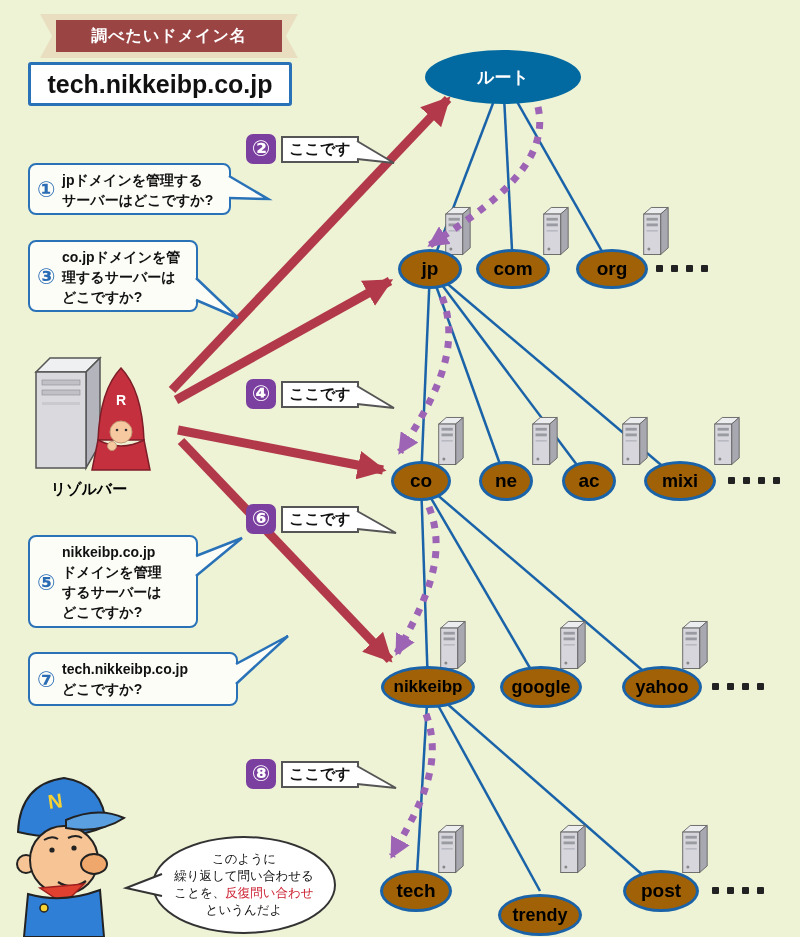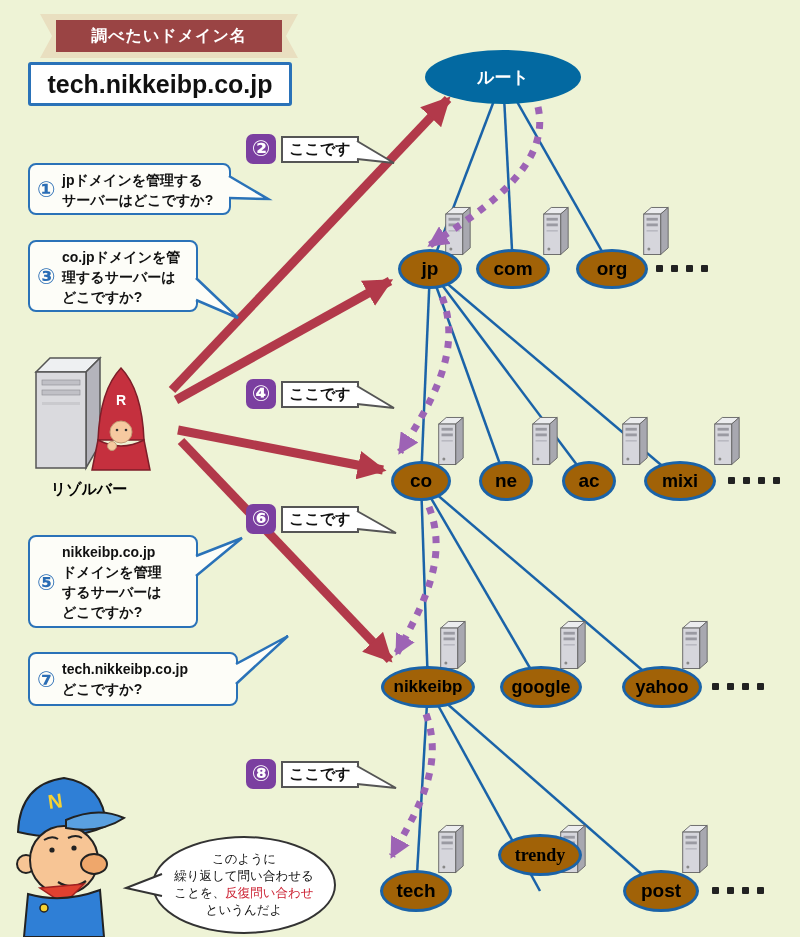--- a/index.html
+++ b/index.html
@@ -181,21 +181,21 @@
   <div class="node small" style="left:500px;top:666px;width:82px;height:42px;">google</div>
   <div class="node small" style="left:622px;top:666px;width:80px;height:42px;">yahoo</div>
   <div class="abs dots" style="left:712px;top:683px;">
       <div class="dot"></div>
       <div class="dot"></div>
       <div class="dot"></div>
       <div class="dot"></div>
     </div>
 
   <div class="node" style="left:380px;top:870px;width:72px;height:42px;">tech</div>
-  <div class="node small" style="left:498px;top:834px;width:84px;height:42px;font-family:Liberation Serif, serif;">trendy</div>
+  <div class="node small" style="left:498px;top:894px;width:84px;height:42px;">trendy</div>
   <div class="node" style="left:623px;top:870px;width:76px;height:42px;">post</div>
   <div class="abs dots" style="left:712px;top:887px;">
       <div class="dot"></div>
       <div class="dot"></div>
       <div class="dot"></div>
       <div class="dot"></div>
     </div>
 
   <div class="abs qb" style="left:28px;top:163px;width:203px;height:52px;">
     <span class="num" style="top:14px;">①</span>

